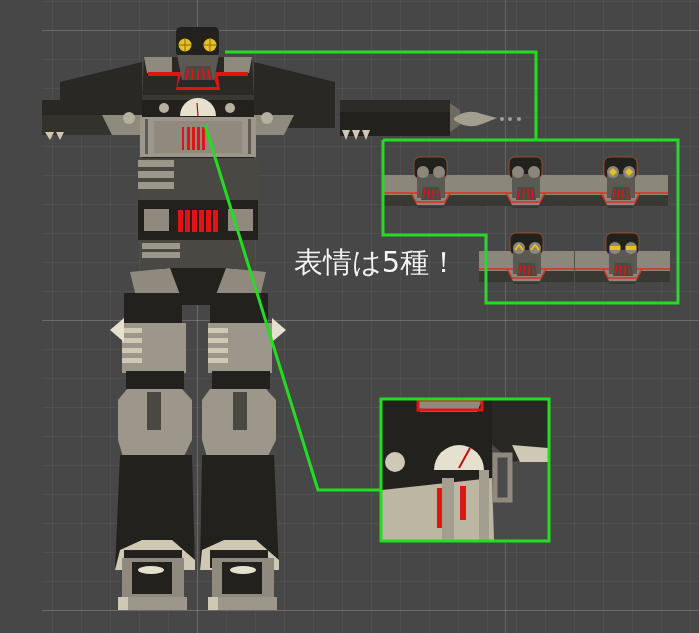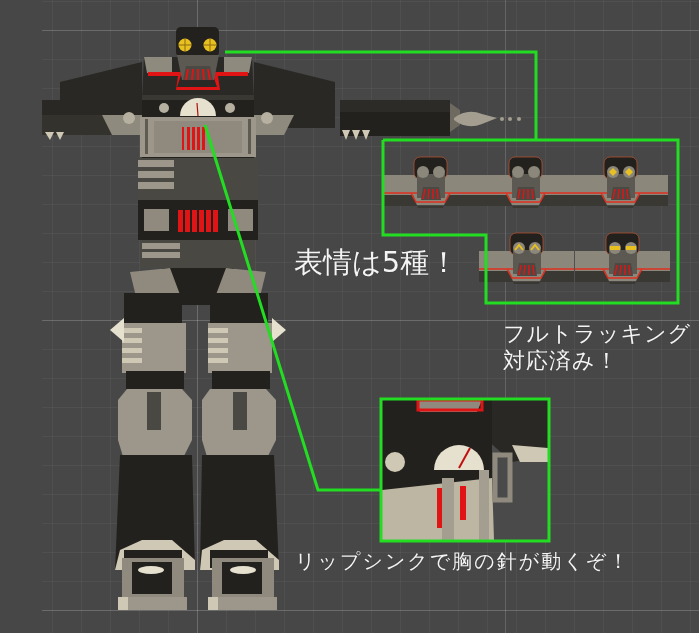--- a/index.html
+++ b/index.html
@@ -261,18 +261,13 @@
   <svg class="layer" width="699" height="633" viewBox="0 0 699 633">
     <g stroke="#22dd22" stroke-width="3" fill="none">
       <polyline points="183,52 494,52 494,140"></polyline>
       <polyline points="341,140 636,140 636,303 444,303 444,235 341,235 341,140"></polyline>
       <polyline points="163,125 276,490 339,490"></polyline>
       <rect x="339" y="399" width="168" height="142"></rect>
     </g>
   </svg>
 
   <div class="caption cap-expr">表情は5種！</div>
-  <div class="caption cap-track">
-    <div>フルトラッキング</div>
-    <div>対応済み！</div>
-  </div>
-  <div class="caption cap-lip">リップシンクで胸の針が動くぞ！</div>
 </div>
 
 </body></html>

